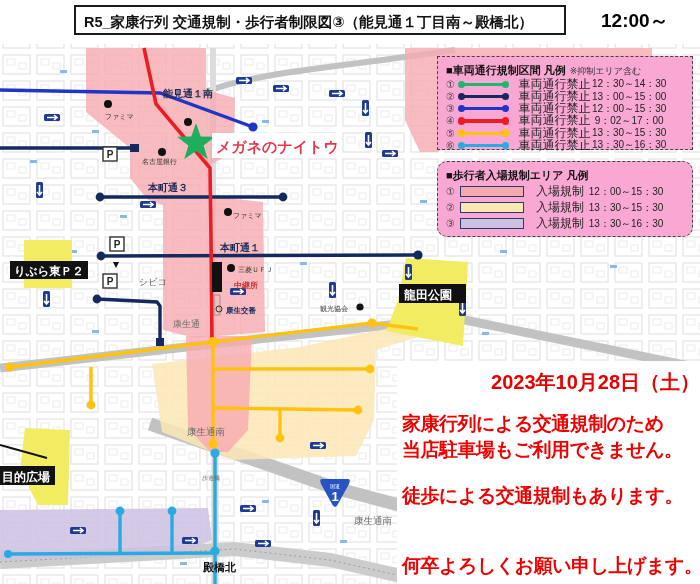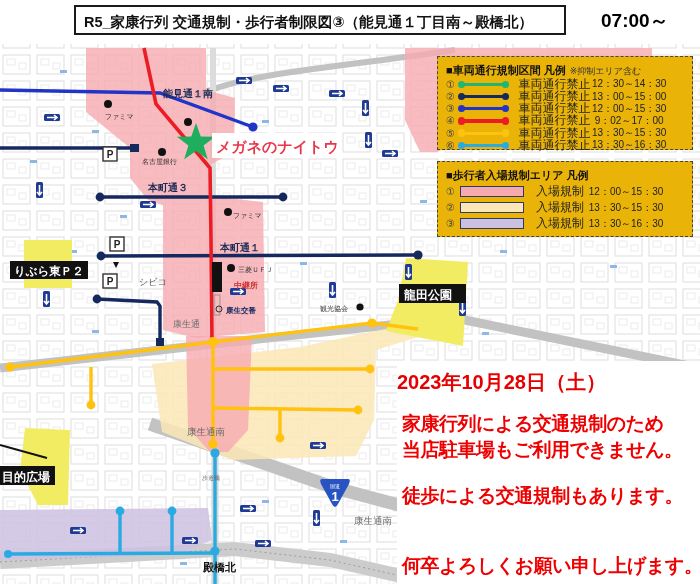--- a/index.html
+++ b/index.html
@@ -5,37 +5,37 @@
   html,body{margin:0;padding:0;background:#fff;}
   #stage{position:relative;width:700px;height:584px;overflow:hidden;background:#fff;
          font-family:"Liberation Sans","DejaVu Sans",sans-serif;}
   #mapsvg{position:absolute;left:0;top:0;}
   
   #titlebox{position:absolute;left:74px;top:5px;width:492px;height:30px;border:2px solid #1a1a1a;
     background:#fff;font-size:14.5px;font-weight:bold;color:#111;line-height:30px;padding-left:8px;
     box-sizing:border-box;white-space:nowrap;}
   #timebadge{position:absolute;left:601px;top:8px;font-size:19px;font-weight:bold;color:#000;}
   
-  .legendbox{position:absolute;background:#eab308;border:1.6px dashed #444;box-sizing:border-box;padding:6px 24px 4px 8px;}
+  .legendbox{position:absolute;background:#f9a8d4;border:1.6px dashed #444;box-sizing:border-box;padding:6px 24px 4px 8px;}
   #legend-vehicle{left:437px;top:56px;width:256px;height:94px;}
-  #legend-ped{left:437px;top:161px;width:256px;height:76px;}
+  #legend-ped{left:437px;top:161px;width:256px;height:76px;border-radius:10px;}
   .leg-head{font-size:11px;font-weight:bold;color:#111;white-space:nowrap;}
   .leg-note{font-size:9px;font-weight:normal;color:#333;margin-left:4px;}
   .vrow{display:flex;align-items:center;height:11.6px;margin-top:0.6px;}
   .vnum{width:16px;font-size:10px;color:#444;}
   .vline{position:relative;width:62px;height:3.2px;border-radius:2px;margin-right:10px;}
   .vline .dot{position:absolute;top:-2.2px;width:7.5px;height:7.5px;border-radius:50%;}
   .vline .dot.l{left:-1px;} .vline .dot.r{right:-1px;}
   .vlabel{font-size:12px;color:#222;white-space:nowrap;}
   .vtime{font-size:10px;color:#222;width:97px;text-align:center;white-space:nowrap;}
   .prow{display:flex;align-items:center;height:14.5px;margin-top:1.5px;}
   .pswatch{width:74px;height:11px;border:1.6px solid #2b3a6b;box-sizing:border-box;margin-right:12px;}
   
   #notice{position:absolute;left:397px;top:361px;width:303px;height:223px;background:#fff;}
-  #notice .ndate{position:absolute;left:0;width:100%;top:8px;text-align:left;font-size:20px;font-weight:bold;color:#e60000;}
+  #notice .ndate{position:absolute;left:0;width:100%;top:8px;text-align:right;font-size:20px;font-weight:bold;color:#e60000;}
   .nline{position:absolute;left:5px;font-size:19px;font-weight:bold;color:#ee0000;white-space:nowrap;letter-spacing:-0.5px;}
 </style>
 </head>
 <body>
 
 <div id="stage">
 
 <svg id="mapsvg" width="700" height="584" viewBox="0 0 700 584">
   <defs>
     <pattern id="blocks" width="34" height="26" patternUnits="userSpaceOnUse">
@@ -263,21 +263,21 @@
     <text x="202" y="480" font-size="6" fill="#666">歩道橋</text>
   </g>
 
   <g>
     <rect x="212" y="133" width="130" height="25" fill="#ffffff"></rect>
     <text x="216" y="152" font-size="15" font-weight="bold" fill="#e8374a">メガネのナイトウ</text>
   </g>
 </svg>
 
 <div id="titlebox">R5_家康行列 交通規制・歩行者制限図③（能見通１丁目南～殿橋北）</div>
-<div id="timebadge">07:00～</div>
+<div id="timebadge">12:00～</div>
 
 <div id="legend-vehicle" class="legendbox">
   <div class="leg-head"><span>■車両通行規制区間 凡例</span><span class="leg-note">※抑制エリア含む</span></div>
   <div class="vrow">
     <span class="vnum">①</span>
     <span class="vline" style="background-color: rgb(31, 181, 115);">
           <span class="dot l" style="background-color: rgb(31, 181, 115);"></span>
           <span class="dot r" style="background-color: rgb(31, 181, 115);"></span>
         </span>
     <span class="vlabel">車両通行禁止</span>

